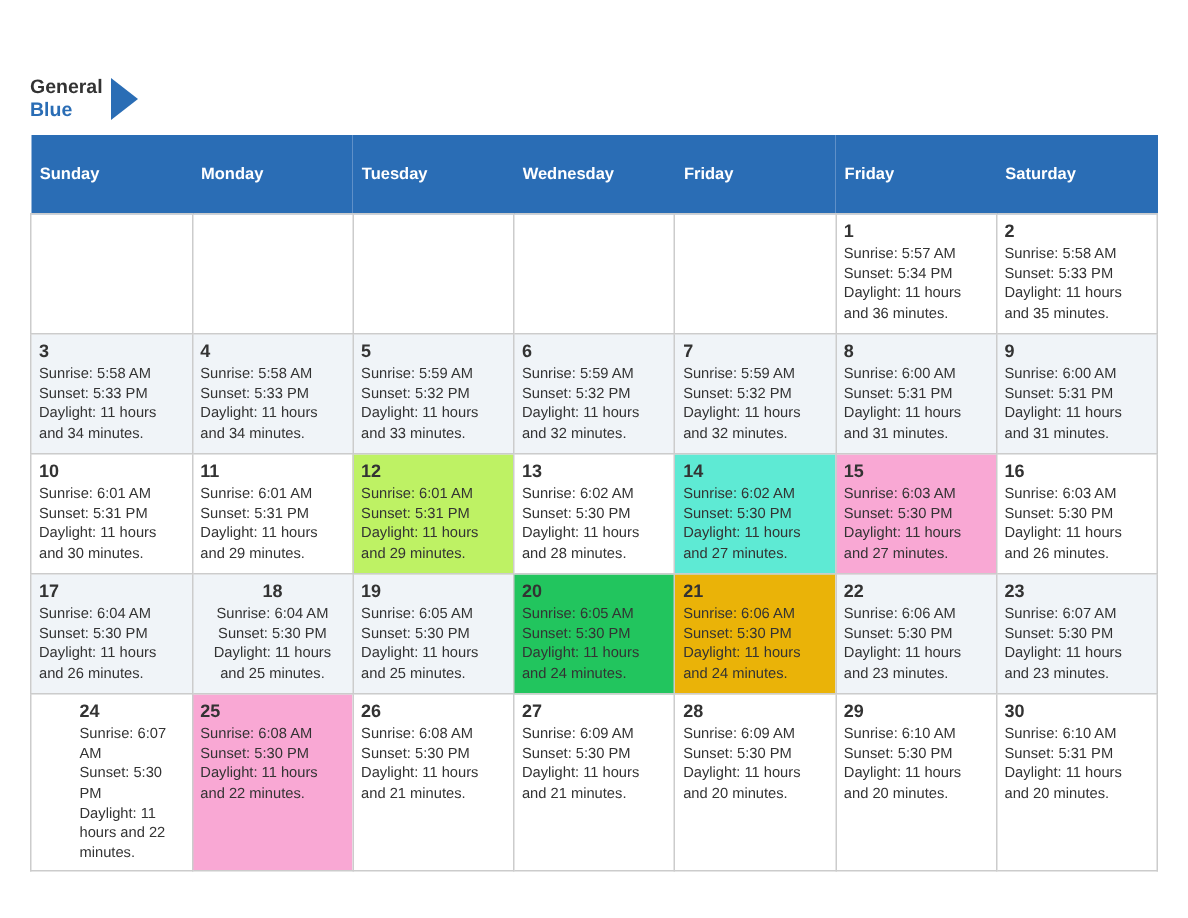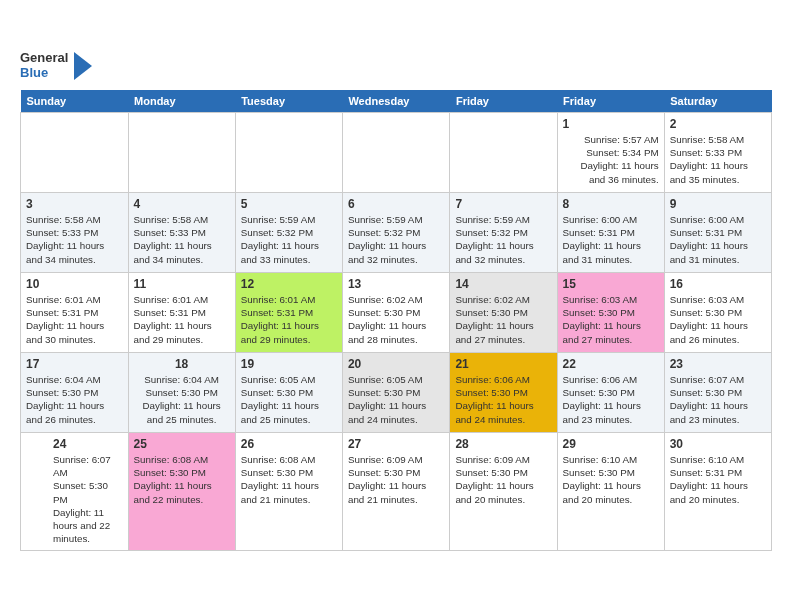--- a/index.html
+++ b/index.html
@@ -54,21 +54,21 @@
     }
     .calendar {
       width: 100%;
       border-collapse: collapse;
       font-size: 10.5px;
     }
     .calendar th {
       background-color: #2a6db5;
       color: #fff;
       text-align: left;
-      padding: 5px 6px;
+      padding: 20px 6px;
       font-weight: bold;
       font-size: 11px;
     }
     .calendar td {
       border: 1px solid #ccc;
       vertical-align: top;
       padding: 4px 5px;
       width: 108px;
       height: 80px;
       color: #333;
@@ -127,21 +127,21 @@
   </thead>
   <tbody id="calendar-body">
   <tr>
         <td class="empty-cell" style="background: rgb(255, 255, 255);"></td>
         <td class="empty-cell" style="background: rgb(255, 255, 255);"></td>
         <td class="empty-cell" style="background: rgb(255, 255, 255);"></td>
         <td class="empty-cell" style="background: rgb(255, 255, 255);"></td>
         <td class="empty-cell" style="background: rgb(255, 255, 255);"></td>
         <td style="background: rgb(255, 255, 255);">
           <span class="day-num">1</span>
-          <div class="day-info" style="white-space: pre-line; text-align: right;">Sunrise: 5:57 AM
+          <div class="day-info" style="white-space: pre-line;">Sunrise: 5:57 AM
 Sunset: 5:34 PM
 Daylight: 11 hours and 36 minutes.</div>
         </td>
         <td style="background: rgb(255, 255, 255);">
           <span class="day-num">2</span>
           <div class="day-info" style="white-space: pre-line;">Sunrise: 5:58 AM
 Sunset: 5:33 PM
 Daylight: 11 hours and 35 minutes.</div>
         </td>
       </tr>
@@ -207,21 +207,21 @@
           <div class="day-info" style="white-space: pre-line;">Sunrise: 6:01 AM
 Sunset: 5:31 PM
 Daylight: 11 hours and 29 minutes.</div>
         </td>
         <td style="background: rgb(255, 255, 255);">
           <span class="day-num">13</span>
           <div class="day-info" style="white-space: pre-line;">Sunrise: 6:02 AM
 Sunset: 5:30 PM
 Daylight: 11 hours and 28 minutes.</div>
         </td>
-        <td style="background: #e5e5e5;">
+        <td style="background: #5eead4;">
           <span class="day-num">14</span>
           <div class="day-info" style="white-space: pre-line;">Sunrise: 6:02 AM
 Sunset: 5:30 PM
 Daylight: 11 hours and 27 minutes.</div>
         </td>
         <td style="background: #f9a8d4;">
           <span class="day-num">15</span>
           <div class="day-info" style="white-space: pre-line;">Sunrise: 6:03 AM
 Sunset: 5:30 PM
 Daylight: 11 hours and 27 minutes.</div>
@@ -245,21 +245,21 @@
           <div class="day-info" style="white-space: pre-line;">Sunrise: 6:04 AM
 Sunset: 5:30 PM
 Daylight: 11 hours and 25 minutes.</div>
         </td>
         <td style="background: rgb(240, 244, 248);">
           <span class="day-num">19</span>
           <div class="day-info" style="white-space: pre-line;">Sunrise: 6:05 AM
 Sunset: 5:30 PM
 Daylight: 11 hours and 25 minutes.</div>
         </td>
-        <td style="background: #e5e5e5;">
+        <td style="background: #22c55e;">
           <span class="day-num">20</span>
           <div class="day-info" style="white-space: pre-line;">Sunrise: 6:05 AM
 Sunset: 5:30 PM
 Daylight: 11 hours and 24 minutes.</div>
         </td>
         <td style="background: #eab308;">
           <span class="day-num">21</span>
           <div class="day-info" style="white-space: pre-line;">Sunrise: 6:06 AM
 Sunset: 5:30 PM
 Daylight: 11 hours and 24 minutes.</div>

